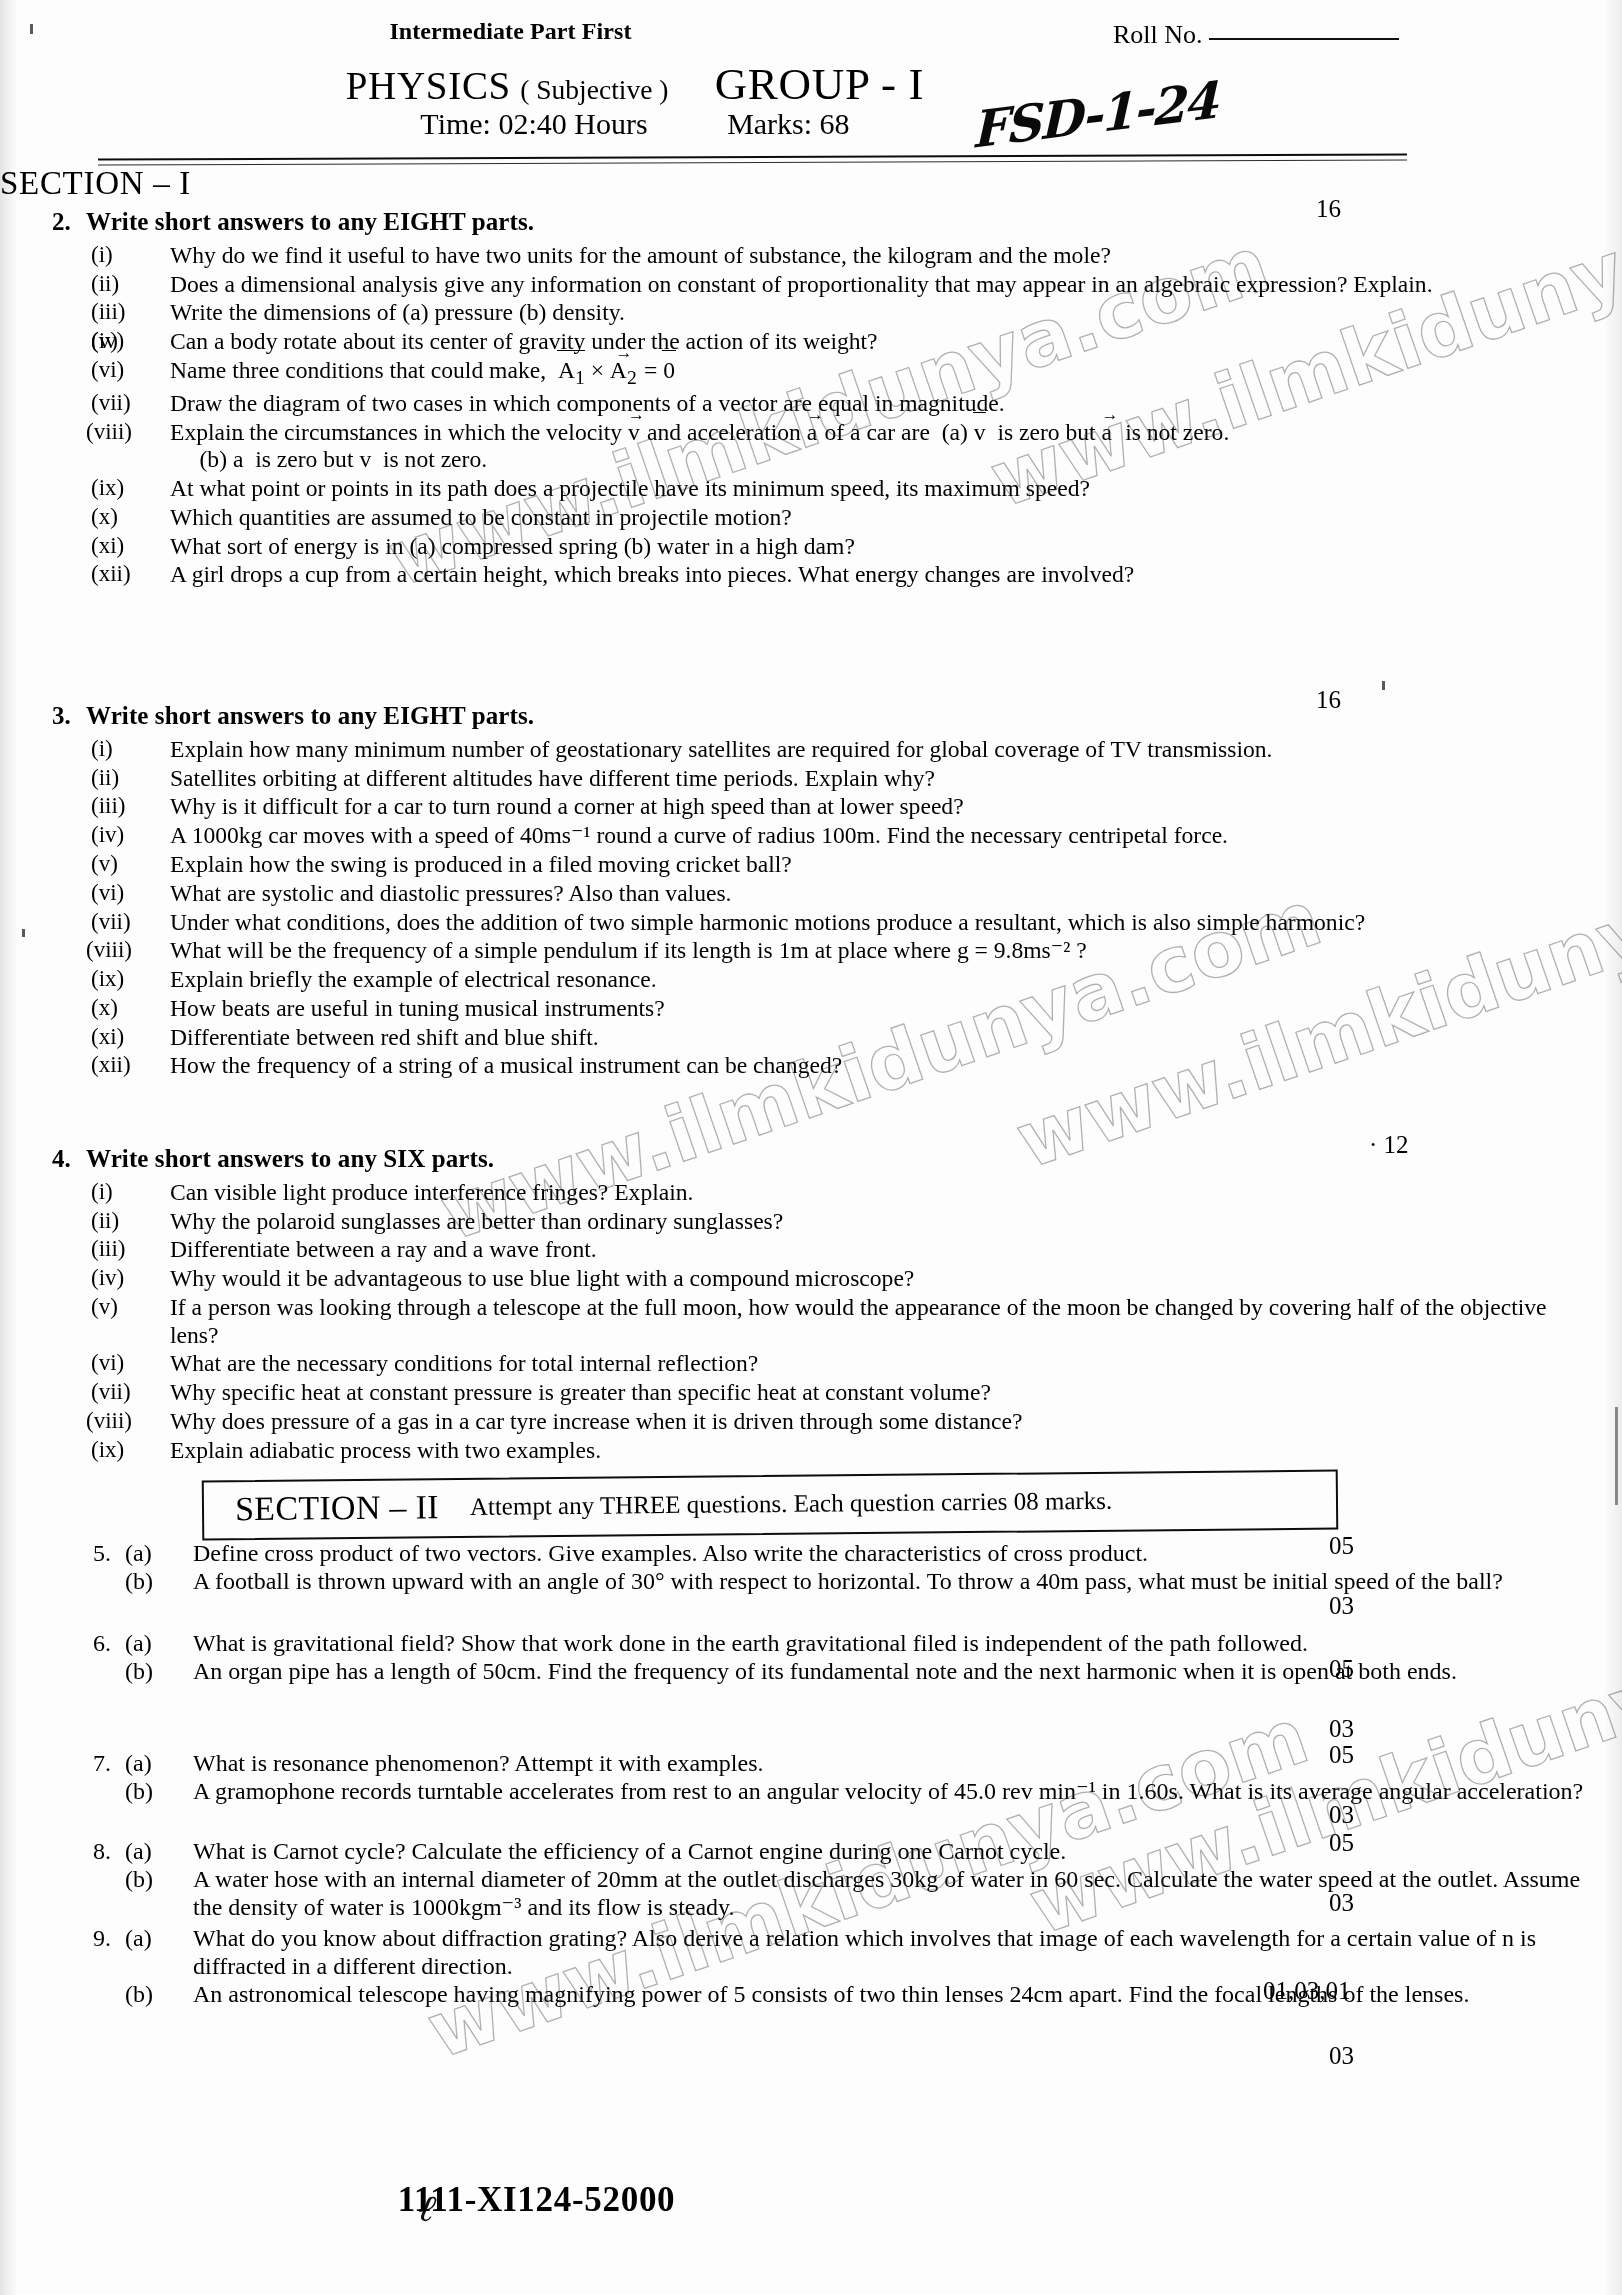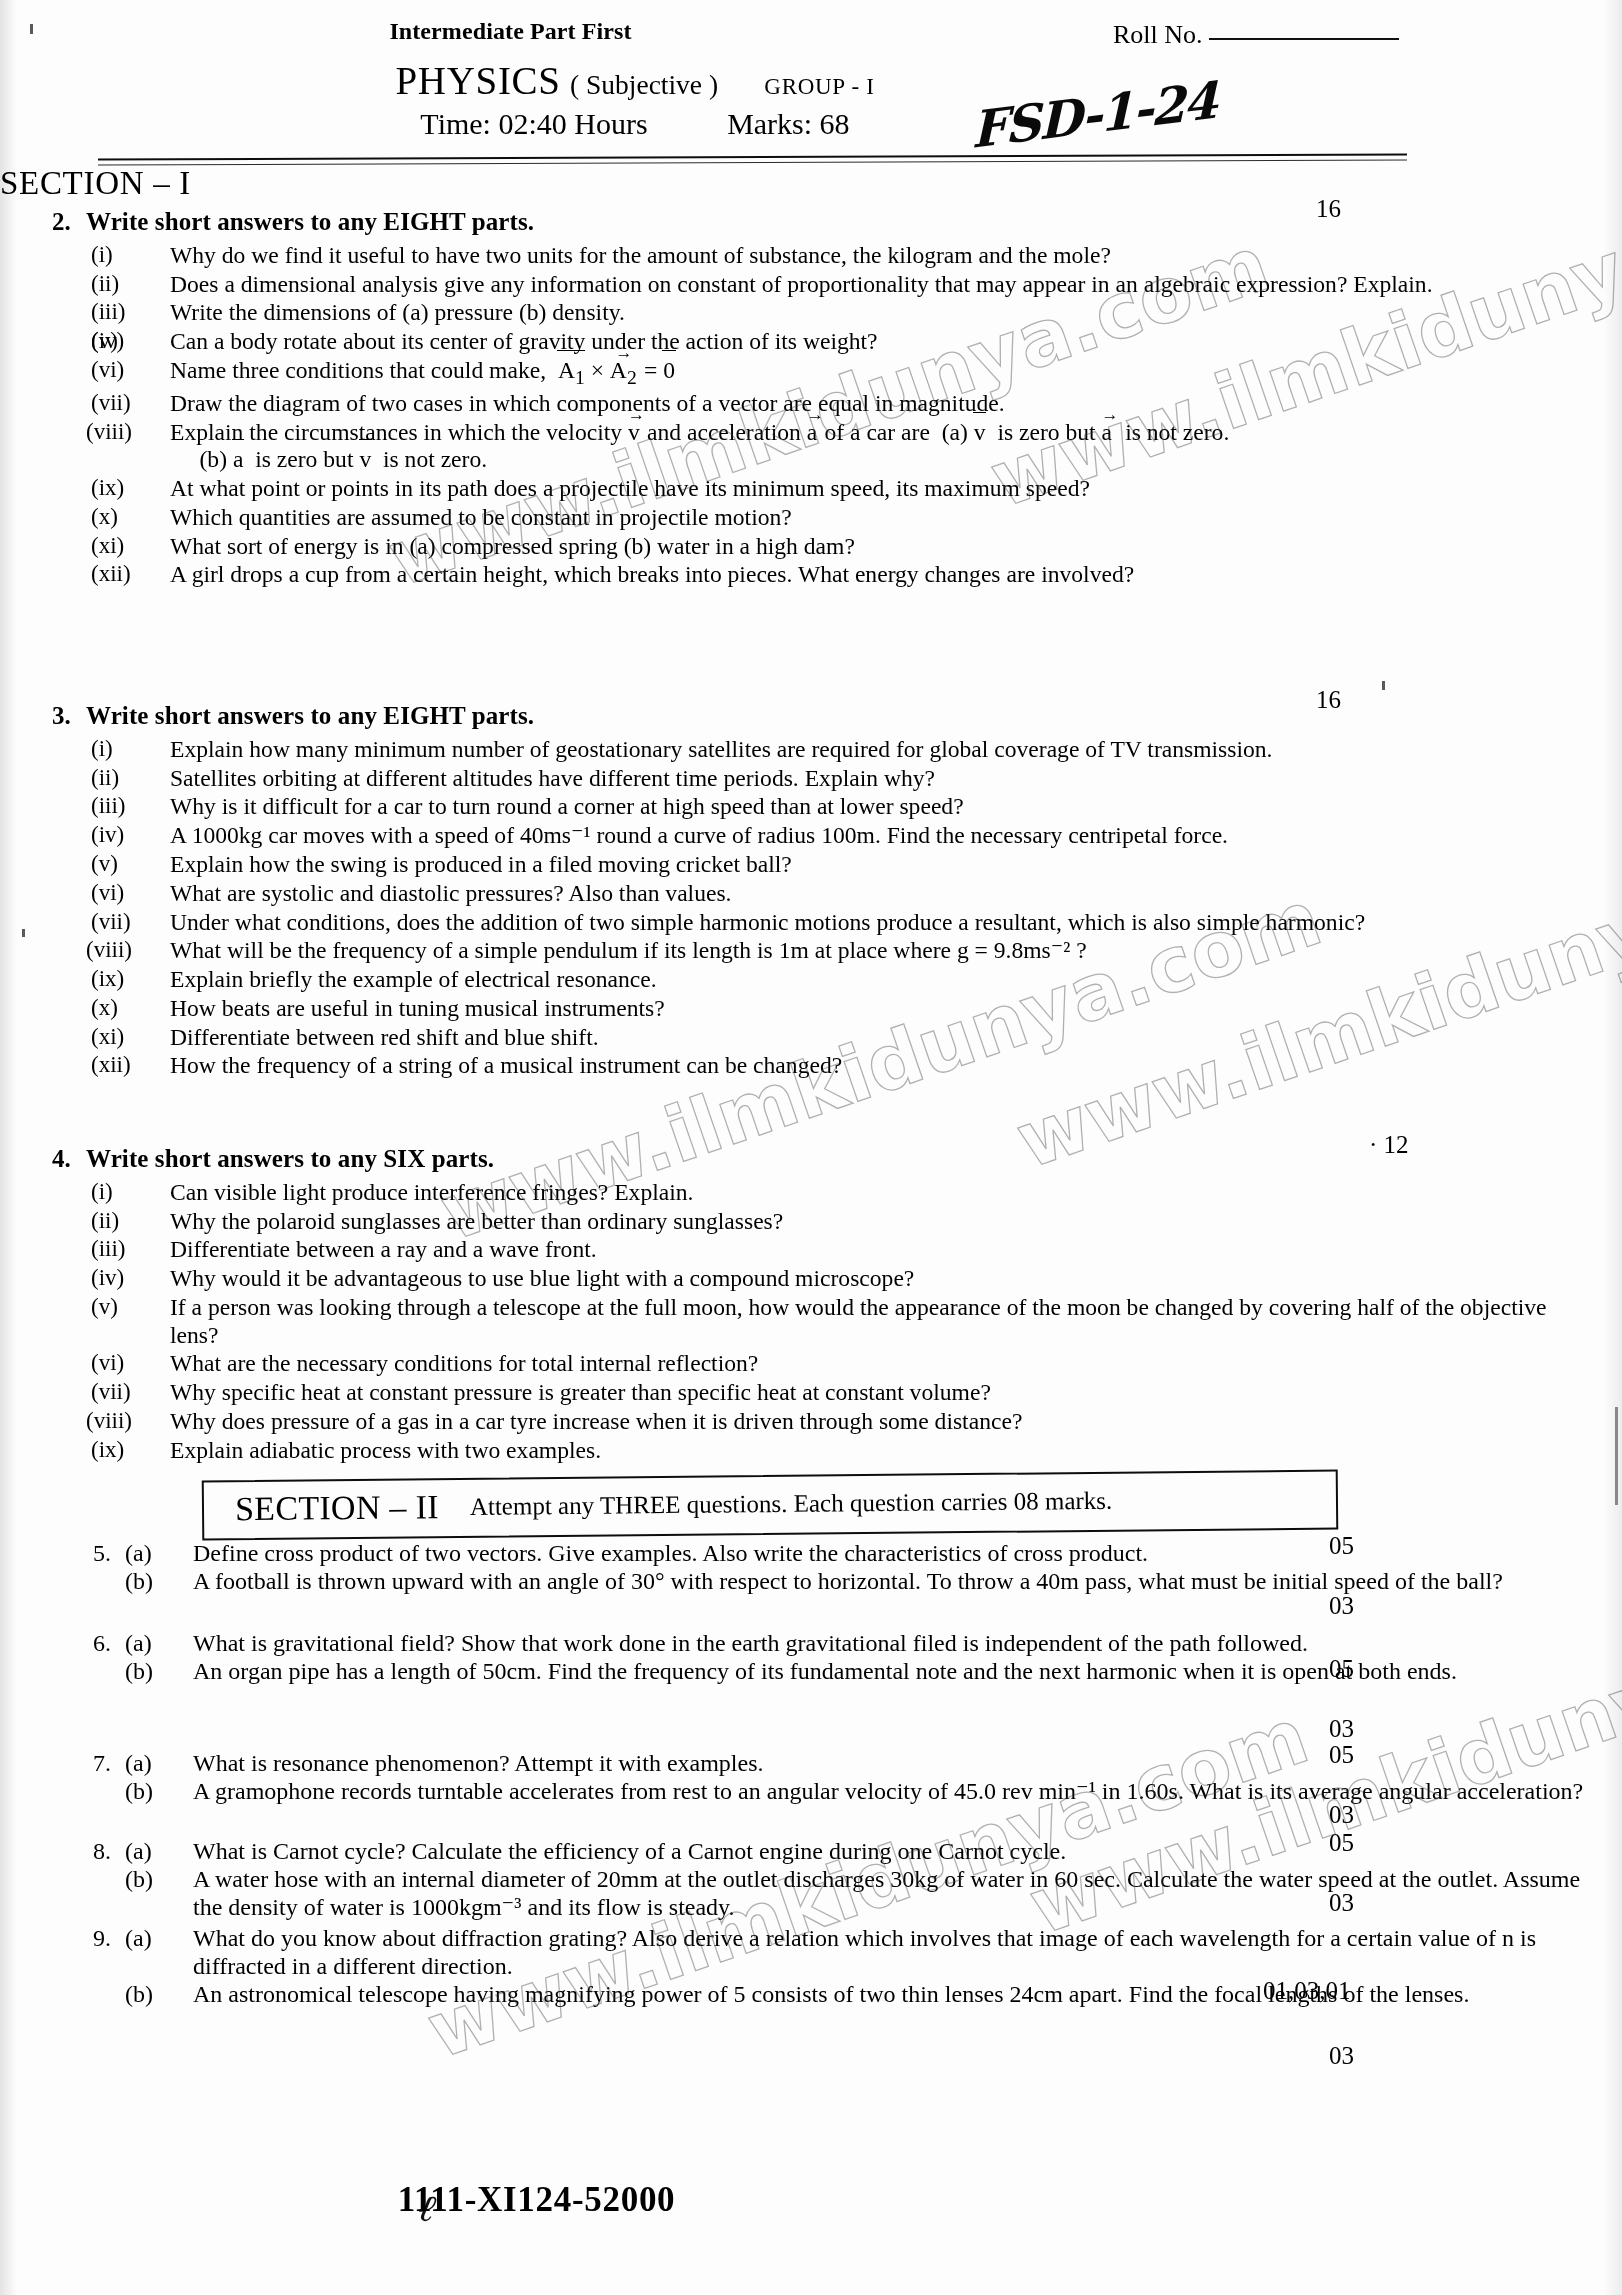--- a/index.html
+++ b/index.html
@@ -64,21 +64,21 @@
   .hdr-title {
     position: absolute;
     left: 0; top: 58px;
     width: 1270px;
     text-align: center;
     font-size: 37px;
     white-space: nowrap;
   }
   .hdr-title .t-phys { font-size: 39px; letter-spacing: 0.7px; font-family: Liberation Serif, serif; }
   .hdr-title .t-subj { font-size: 27.5px; }
-  .hdr-title .t-grp  { font-size: 23px; margin-left: 37px; letter-spacing: 0.7px; }
+  .hdr-title .t-grp  { font-size: 45px; margin-left: 37px; letter-spacing: 0.7px; }
   .hdr-line2 {
     position: absolute;
     left: 0; top: 107px;
     width: 1270px;
     text-align: center;
     font-size: 30px;
     white-space: nowrap;
   }
   .hdr-line2 .t-time  { }
   .hdr-line2 .t-marks { margin-left: 72px; }

